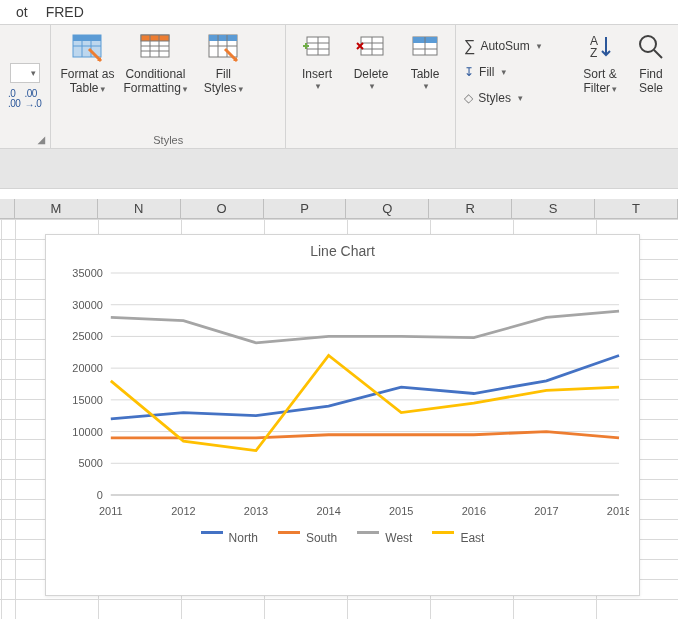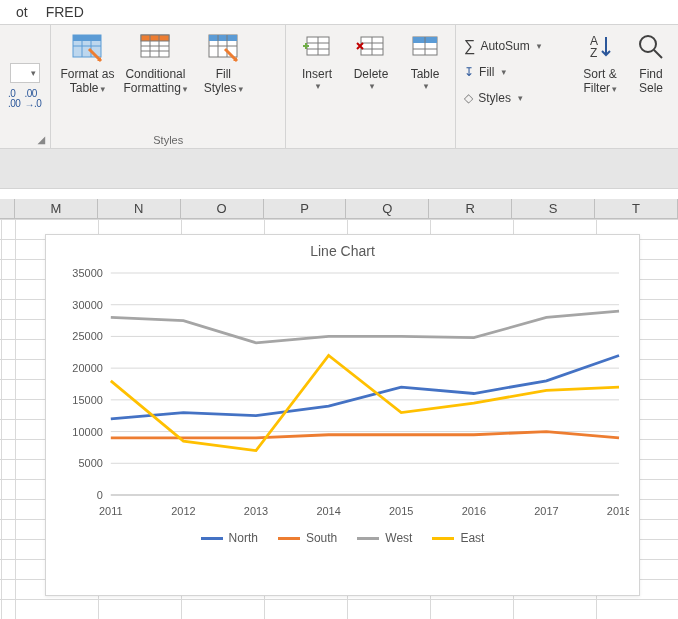--- a/index.html
+++ b/index.html
@@ -187,21 +187,21 @@
   .axis { stroke: #bfbfbf; stroke-width: 1; }
   .series-line { fill: none; stroke-width: 2.8; }
   .legend {
     display: flex;
     justify-content: center;
     gap: 20px;
     margin-top: 6px;
     font-size: 12px;
     color: #595959;
   }
-  .legend .item { display: flex; align-items: center; gap: 6px; }
+  .legend .item { display: flex; align-items: flex-start; gap: 6px; }
   .legend .swatch { width: 22px; height: 3px; }
 </style>
 </head>
 <body>
 
 <div class="tabbar">
   <span>ot</span>
   <span>FRED</span>
 </div>
 

